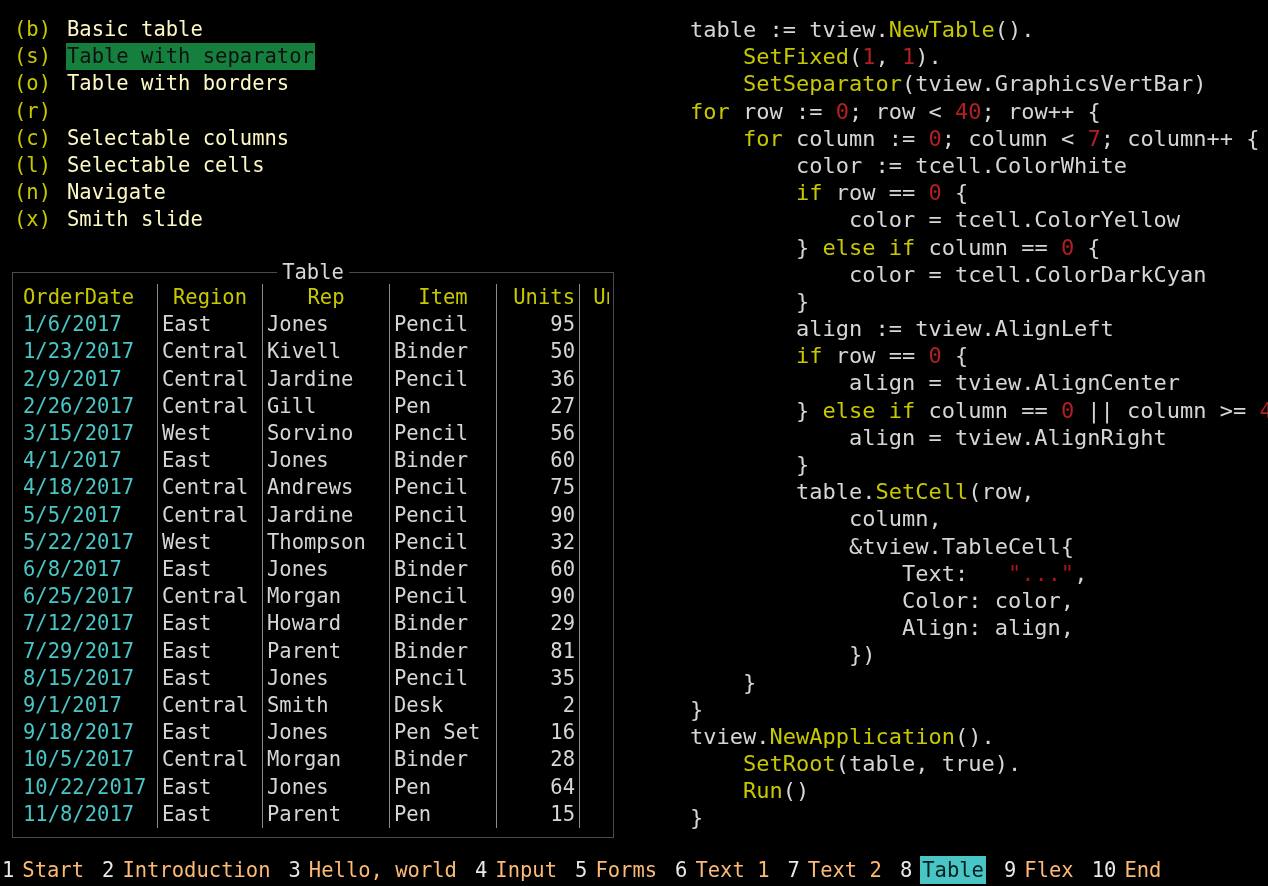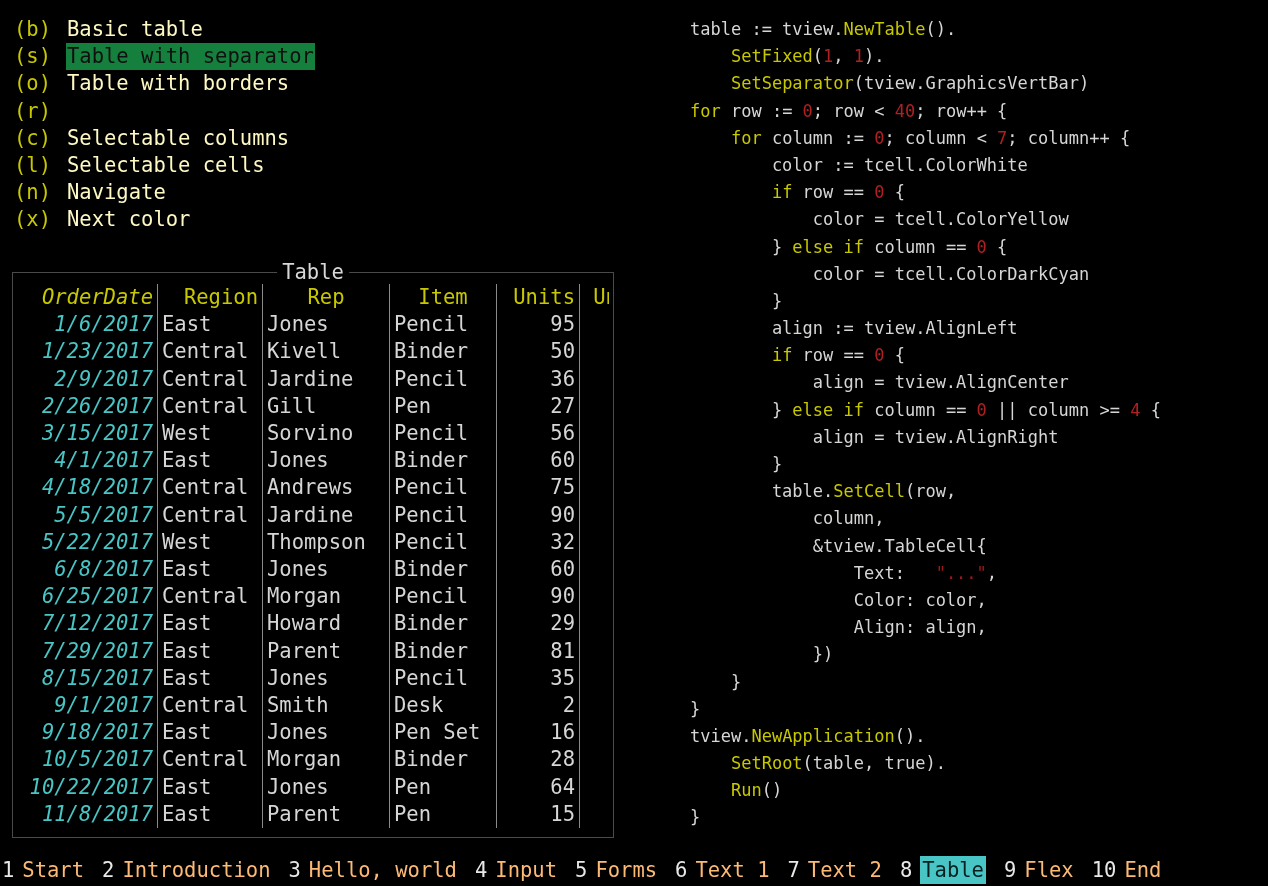--- a/index.html
+++ b/index.html
@@ -102,36 +102,36 @@
     color: #c8c800;
   }
   table.data td {
     color: #d6d6d6;
   }
   table.data .c-date { color: #49c5c5; }
   table.data tr > *:nth-child(n+2) {
     border-left: 1px solid #8a8a8a;
   }
   
-  .col-date     { width: 130px; text-align: right; font-style: italic; }
+  .col-date     { width: 130px; text-align: left; }
   .col-region   { width: 96px;  text-align: left;  }
   .col-rep      { width: 118px; text-align: left;  }
   .col-item     { width: 98px;  text-align: left;  }
   .col-units    { width: 74px;  text-align: right; }
   .col-unitcost { width: 108px; text-align: right; }
   th.col-rep, th.col-item, th.col-region { text-align: center; }
-  th.col-region { text-align: right; }
+  th.col-region { text-align: center; }
 
   
   #code {
     position: absolute;
     left: 690px;
     top: 16px;
     width: 570px;
-    font-size: 17px;
+    font-size: 22px;
     line-height: 27.2px;
     white-space: pre;
     color: #d6d6d6;
   }
   #code .ln { display: block; height: 27.2px; }
   .tk-kw   { color: #c8c800; }
   .tk-fn   { color: #c8c800; }
   .tk-num  { color: #b02020; }
   .tk-str  { color: #a01818; }
   .tk-pl   { color: #d6d6d6; }
@@ -168,21 +168,21 @@
 <div id="screen">
 
   <div id="menu">
       <div class="menu-row"><span class="menu-key">(b)</span><span class="menu-label">Basic table</span></div>
       <div class="menu-row selected"><span class="menu-key">(s)</span><span class="menu-label">Table with separator</span></div>
       <div class="menu-row"><span class="menu-key">(o)</span><span class="menu-label">Table with borders</span></div>
       <div class="menu-row"><span class="menu-key">(r)</span></div>
       <div class="menu-row"><span class="menu-key">(c)</span><span class="menu-label">Selectable columns</span></div>
       <div class="menu-row"><span class="menu-key">(l)</span><span class="menu-label">Selectable cells</span></div>
       <div class="menu-row"><span class="menu-key">(n)</span><span class="menu-label">Navigate</span></div>
-      <div class="menu-row"><span class="menu-key">(x)</span><span class="menu-label">Next color</span></div>
+      <div class="menu-row"><span class="menu-key">(x)</span><span class="menu-label">Smith slide</span></div>
     </div>
 
   <div id="table-box">
     <div id="table-title">Table</div>
     <div id="grid">
       <table class="data">
         <thead>
           <tr><th class="col-date">OrderDate</th><th class="col-region">Region</th><th class="col-rep">Rep</th><th class="col-item">Item</th><th class="col-units">Units</th><th class="col-unitcost">UnitCost</th></tr>
         </thead>
         <tbody><tr><td class="col-date c-date">1/6/2017</td><td class="col-region">East</td><td class="col-rep">Jones</td><td class="col-item">Pencil</td><td class="col-units">95</td><td class="col-unitcost">1.99</td></tr><tr><td class="col-date c-date">1/23/2017</td><td class="col-region">Central</td><td class="col-rep">Kivell</td><td class="col-item">Binder</td><td class="col-units">50</td><td class="col-unitcost">19.99</td></tr><tr><td class="col-date c-date">2/9/2017</td><td class="col-region">Central</td><td class="col-rep">Jardine</td><td class="col-item">Pencil</td><td class="col-units">36</td><td class="col-unitcost">4.99</td></tr><tr><td class="col-date c-date">2/26/2017</td><td class="col-region">Central</td><td class="col-rep">Gill</td><td class="col-item">Pen</td><td class="col-units">27</td><td class="col-unitcost">19.99</td></tr><tr><td class="col-date c-date">3/15/2017</td><td class="col-region">West</td><td class="col-rep">Sorvino</td><td class="col-item">Pencil</td><td class="col-units">56</td><td class="col-unitcost">2.99</td></tr><tr><td class="col-date c-date">4/1/2017</td><td class="col-region">East</td><td class="col-rep">Jones</td><td class="col-item">Binder</td><td class="col-units">60</td><td class="col-unitcost">4.99</td></tr><tr><td class="col-date c-date">4/18/2017</td><td class="col-region">Central</td><td class="col-rep">Andrews</td><td class="col-item">Pencil</td><td class="col-units">75</td><td class="col-unitcost">1.99</td></tr><tr><td class="col-date c-date">5/5/2017</td><td class="col-region">Central</td><td class="col-rep">Jardine</td><td class="col-item">Pencil</td><td class="col-units">90</td><td class="col-unitcost">4.99</td></tr><tr><td class="col-date c-date">5/22/2017</td><td class="col-region">West</td><td class="col-rep">Thompson</td><td class="col-item">Pencil</td><td class="col-units">32</td><td class="col-unitcost">1.99</td></tr><tr><td class="col-date c-date">6/8/2017</td><td class="col-region">East</td><td class="col-rep">Jones</td><td class="col-item">Binder</td><td class="col-units">60</td><td class="col-unitcost">8.99</td></tr><tr><td class="col-date c-date">6/25/2017</td><td class="col-region">Central</td><td class="col-rep">Morgan</td><td class="col-item">Pencil</td><td class="col-units">90</td><td class="col-unitcost">4.99</td></tr><tr><td class="col-date c-date">7/12/2017</td><td class="col-region">East</td><td class="col-rep">Howard</td><td class="col-item">Binder</td><td class="col-units">29</td><td class="col-unitcost">1.99</td></tr><tr><td class="col-date c-date">7/29/2017</td><td class="col-region">East</td><td class="col-rep">Parent</td><td class="col-item">Binder</td><td class="col-units">81</td><td class="col-unitcost">19.99</td></tr><tr><td class="col-date c-date">8/15/2017</td><td class="col-region">East</td><td class="col-rep">Jones</td><td class="col-item">Pencil</td><td class="col-units">35</td><td class="col-unitcost">4.99</td></tr><tr><td class="col-date c-date">9/1/2017</td><td class="col-region">Central</td><td class="col-rep">Smith</td><td class="col-item">Desk</td><td class="col-units">2</td><td class="col-unitcost">125.00</td></tr><tr><td class="col-date c-date">9/18/2017</td><td class="col-region">East</td><td class="col-rep">Jones</td><td class="col-item">Pen Set</td><td class="col-units">16</td><td class="col-unitcost">15.99</td></tr><tr><td class="col-date c-date">10/5/2017</td><td class="col-region">Central</td><td class="col-rep">Morgan</td><td class="col-item">Binder</td><td class="col-units">28</td><td class="col-unitcost">8.99</td></tr><tr><td class="col-date c-date">10/22/2017</td><td class="col-region">East</td><td class="col-rep">Jones</td><td class="col-item">Pen</td><td class="col-units">64</td><td class="col-unitcost">8.99</td></tr><tr><td class="col-date c-date">11/8/2017</td><td class="col-region">East</td><td class="col-rep">Parent</td><td class="col-item">Pen</td><td class="col-units">15</td><td class="col-unitcost">19.99</td></tr></tbody>

